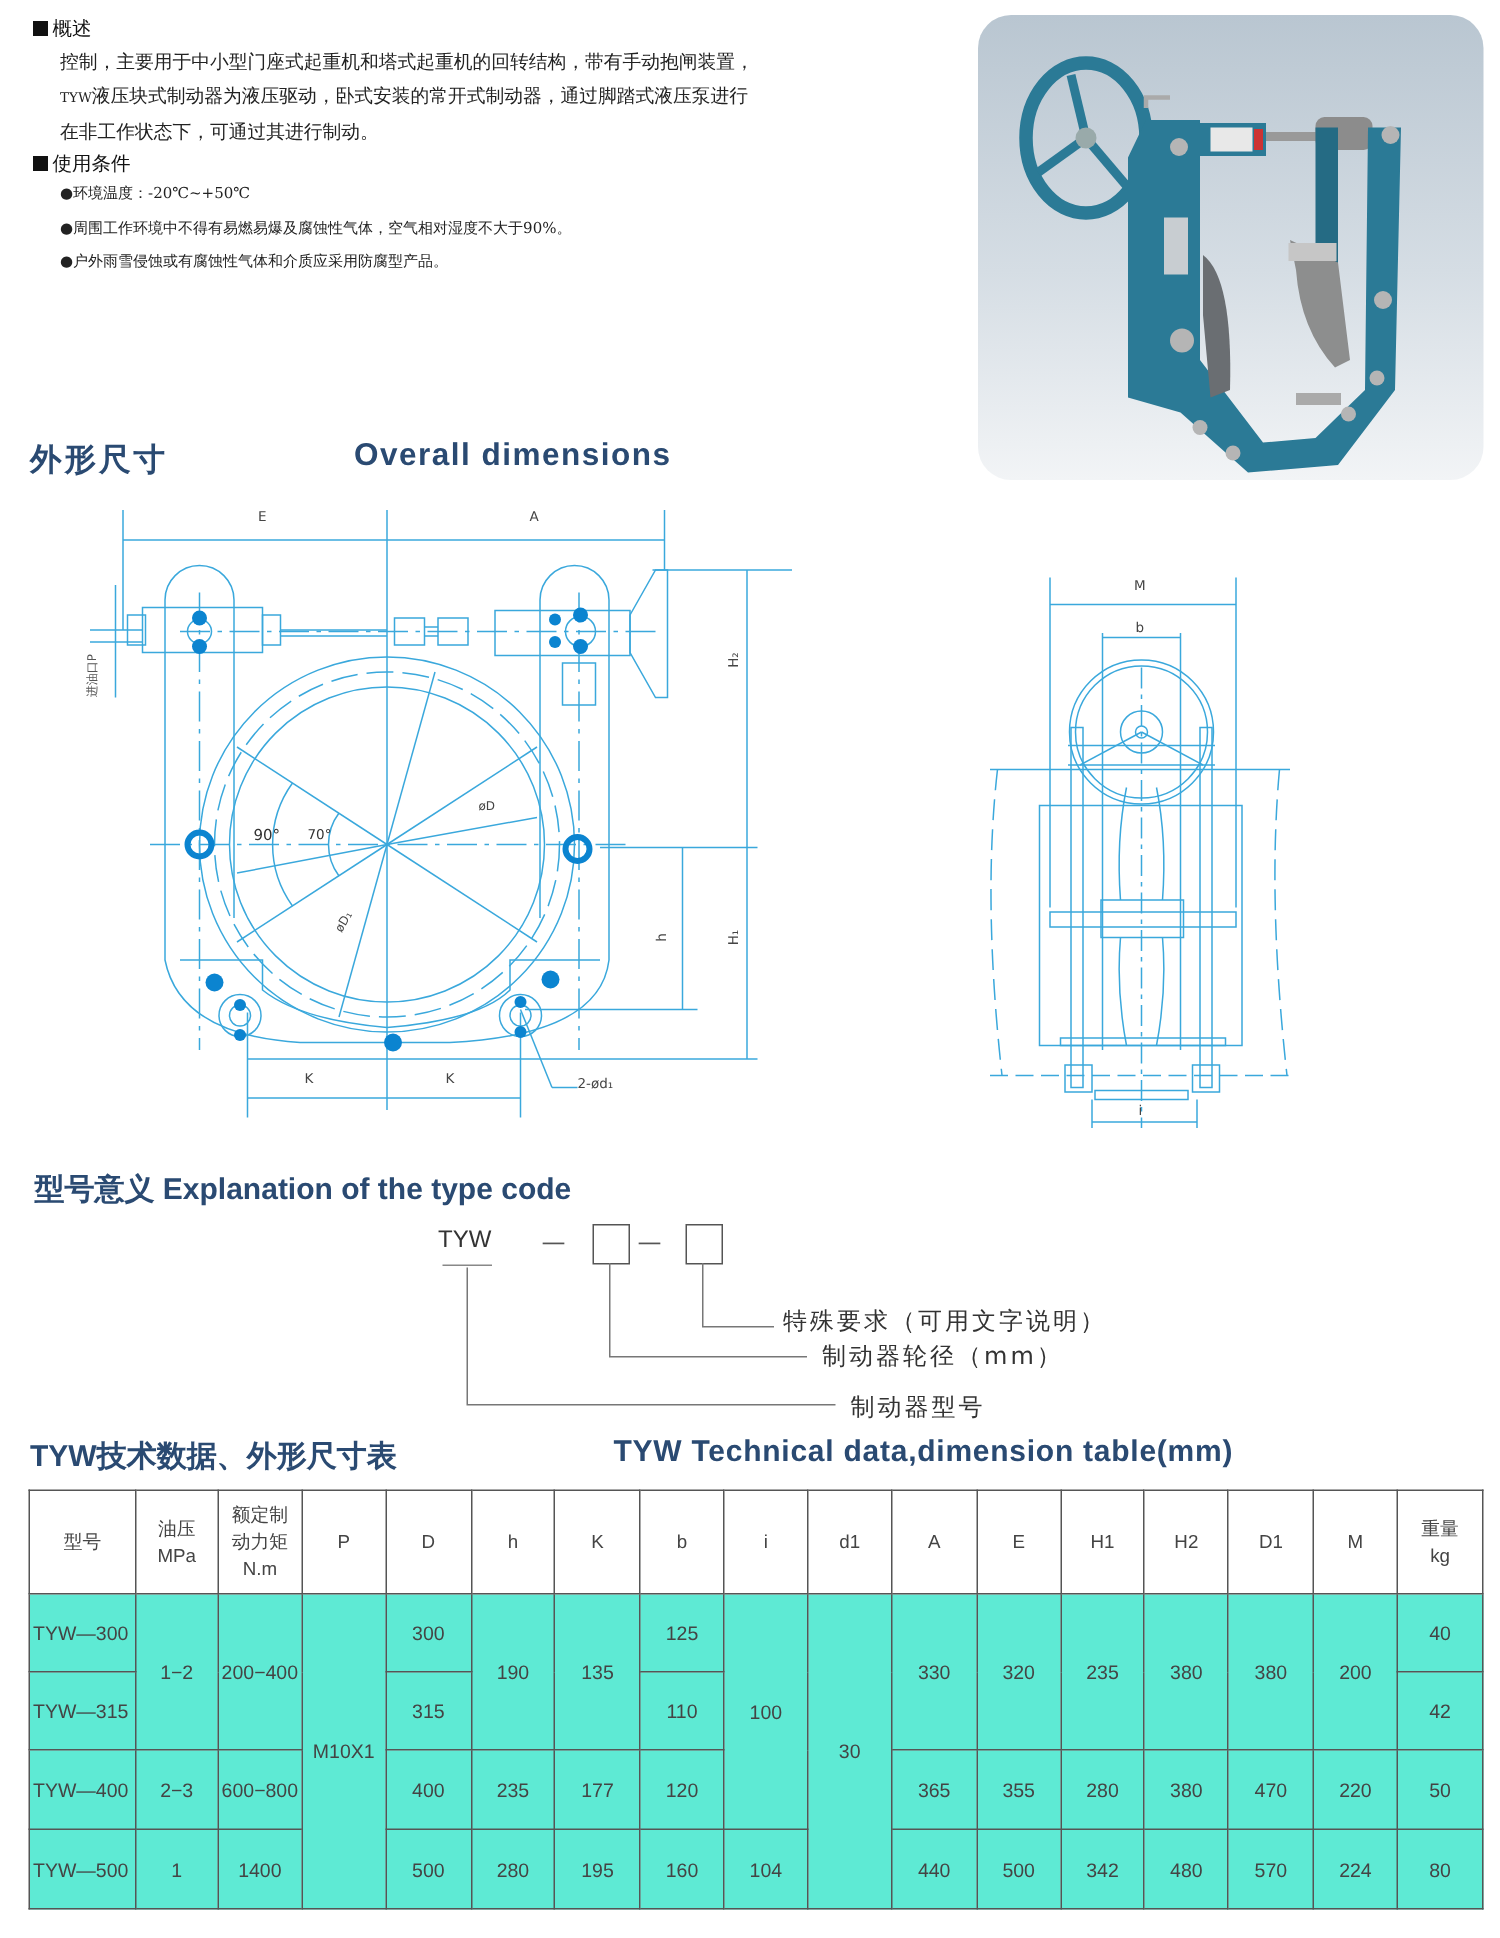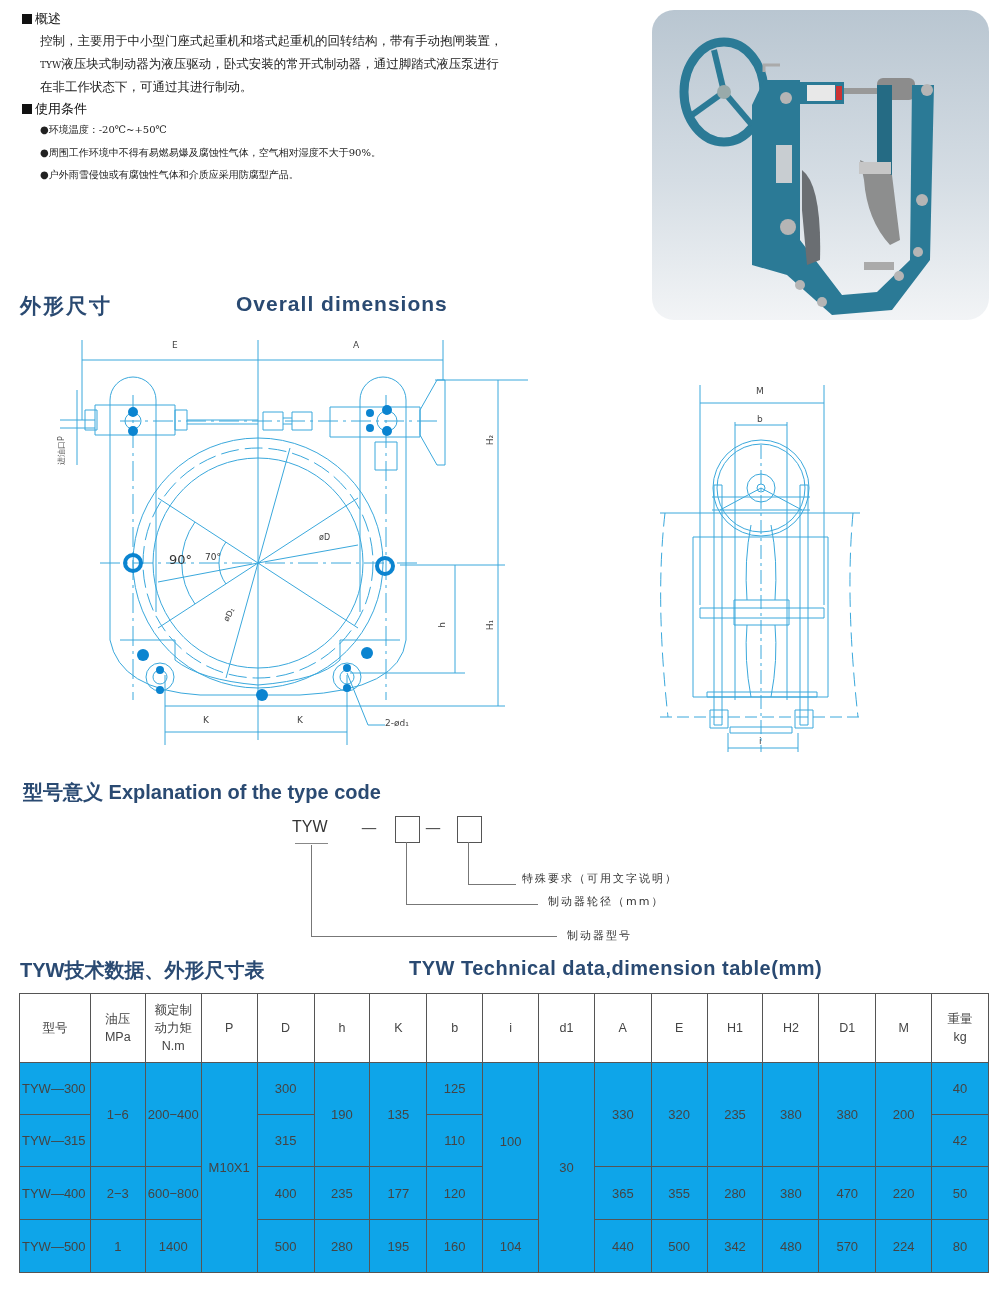--- a/index.html
+++ b/index.html
@@ -8,26 +8,26 @@
   
   .sec-head{font-size:13px;color:#111;display:flex;align-items:center;gap:3px;}
   .sq{display:inline-block;width:10px;height:10px;background:#111;}
   .para{font-family:"DejaVu Serif","Liberation Serif",serif;font-size:12.5px;line-height:22.5px;color:#222;}
   .bullet{font-family:"DejaVu Serif","Liberation Serif",serif;font-size:10px;line-height:22.5px;color:#222;}
   
   .photo{left:652px;top:10px;width:337px;height:310px;border-radius:22px;background:linear-gradient(180deg,#b9c6d1 0%,#d5dde4 55%,#f2f4f6 100%);overflow:hidden;}
   
   .h-blue{color:#2a4a72;font-weight:bold;font-family:"Liberation Sans","DejaVu Sans",sans-serif;}
   
-  .tc-label{font-size:11px;color:#333;letter-spacing:2px;}
+  .tc-label{font-size:16px;color:#333;letter-spacing:2px;}
   
   table.spec{border-collapse:collapse;position:absolute;left:19px;top:993px;width:970px;font-family:"Liberation Sans","DejaVu Sans",sans-serif;}
   table.spec td, table.spec th{border:1.5px solid #555;text-align:center;font-size:13px;color:#444;font-weight:normal;padding:0;}
   table.spec th{background:#fff;height:68px;font-size:12.5px;line-height:18px;}
-  table.spec td{background:#0ea5e9;}
+  table.spec td{background:#5eead4;}
   table.spec td.model{text-align:left;padding-left:2px;}
   .drawing line, .drawing path, .drawing circle, .drawing rect, .drawing polyline{vector-effect:non-scaling-stroke;}
 </style>
 </head>
 <body>
 
 <div class="abs sec-head" style="left:22px;top:10px;">
   <span class="sq"></span>
   <span>概述</span>
 </div>
@@ -195,21 +195,21 @@
   
   <div class="abs" style="left:117px;top:5px;font-size:9px;color:#444;">E</div>
   <div class="abs" style="left:298px;top:5px;font-size:9px;color:#444;">A</div>
   <div class="abs" style="left:430px;top:100px;font-size:9px;color:#444;transform:rotate(-90deg);">H₂</div>
   <div class="abs" style="left:430px;top:285px;font-size:9px;color:#444;transform:rotate(-90deg);">H₁</div>
   <div class="abs" style="left:384px;top:285px;font-size:9px;color:#444;transform:rotate(-90deg);">h</div>
   <div class="abs" style="left:148px;top:380px;font-size:9px;color:#444;">K</div>
   <div class="abs" style="left:242px;top:380px;font-size:9px;color:#444;">K</div>
   <div class="abs" style="left:264px;top:198px;font-size:8px;color:#444;">øD</div>
   <div class="abs" style="left:167px;top:275px;font-size:8px;color:#444;transform:rotate(-60deg);">øD₁</div>
-  <div class="abs" style="left:114px;top:217px;font-size:13px;color:#333;">90°</div>
+  <div class="abs" style="left:114px;top:217px;font-size:10px;color:#333;">90°</div>
   <div class="abs" style="left:150px;top:217px;font-size:9px;color:#333;">70°</div>
   <div class="abs" style="left:330px;top:383px;font-size:9px;color:#444;">2-ød₁</div>
   <div class="abs" style="left:-8px;top:110px;font-size:8px;color:#555;transform:rotate(-90deg);white-space:nowrap;">进油口P</div>
 </div>
 
 <div class="abs" style="left:650px;top:380px;width:220px;height:380px;">
   <svg class="drawing" width="220" height="380" viewBox="650 380 220 380" fill="none" stroke="#3aa8dc" stroke-width="1">
     <line x1="700" y1="385" x2="700" y2="605"></line>
     <line x1="824" y1="385" x2="824" y2="605"></line>
     <line x1="700" y1="403" x2="824" y2="403"></line>
@@ -316,21 +316,21 @@
     <th>D1</th>
     <th>M</th>
     <th>
           <div>重量</div>
           <div>kg</div>
         </th>
   </tr>
 
   <tr style="height:52px;">
     <td class="model">TYW—300</td>
-    <td rowspan="2">1−6</td>
+    <td rowspan="2">1−2</td>
     <td rowspan="2">200−400</td>
     <td rowspan="4">M10X1</td>
     <td>300</td>
     <td rowspan="2">190</td>
     <td rowspan="2">135</td>
     <td>125</td>
     <td rowspan="3">100</td>
     <td rowspan="4">30</td>
     <td rowspan="2">330</td>
     <td rowspan="2">320</td>

